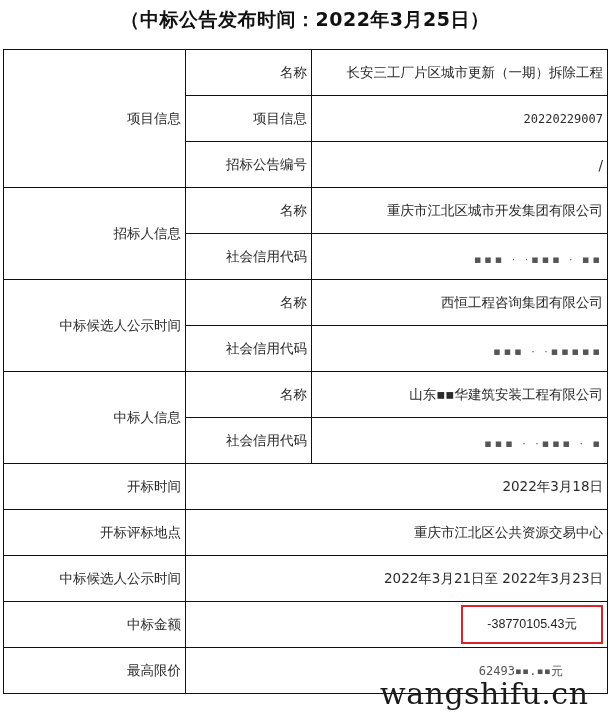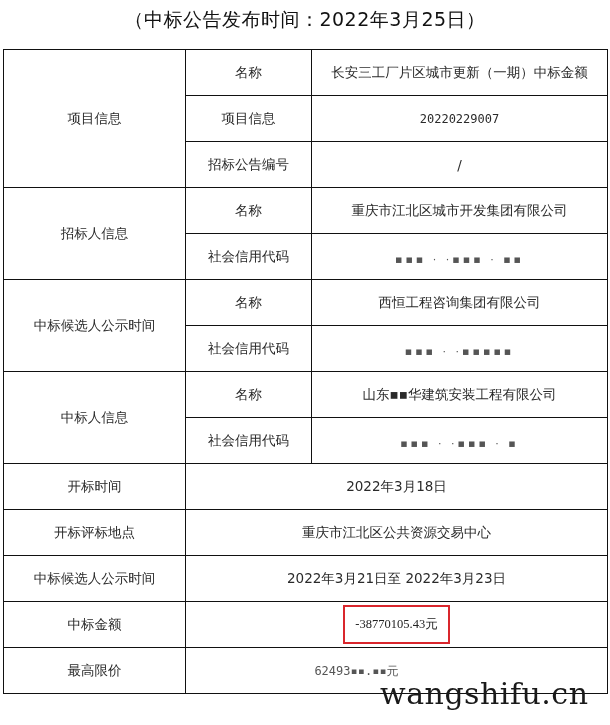--- a/index.html
+++ b/index.html
@@ -17,36 +17,36 @@
     }
     .title {
       position: absolute;
       left: 0;
       top: 4px;
       width: 610px;
       height: 30px;
       line-height: 30px;
       text-align: center;
       font-size: 19px;
-      font-weight: normal;
+      font-weight: bold;
       color: #111111;
       letter-spacing: 0.5px;
     }
     table.info {
       position: absolute;
       left: 3px;
       top: 49px;
       width: 604px;
       border-collapse: collapse;
       table-layout: fixed;
       font-size: 13.5px;
     }
     table.info td {
       border: 1.5px solid #111111;
-      text-align: center;
+      text-align: right;
       vertical-align: middle;
       height: 45px;
       padding: 0 4px;
       color: #2a2a2a;
       white-space: nowrap;
       overflow: hidden;
     }
     col.c1 { width: 182px; }
     col.c2 { width: 126px; }
     col.c3 { width: 296px; }
@@ -55,22 +55,22 @@
       height: 10px;
       vertical-align: middle;
       letter-spacing: 3px;
       color: #555555;
       font-size: 11px;
       filter: blur(0.6px);
     }
     .amount-box {
       display: inline-block;
       border: 2px solid #d9262c;
-      padding: 9px 10px;
-      font-family: Liberation Serif, serif;
+      padding: 9px 24px;
+      font-family: Liberation Sans, sans-serif;
       font-size: 12.5px;
       color: #222222;
     }
     .mono {
       font-family: "DejaVu Sans Mono", "Liberation Mono", monospace;
       font-size: 12px;
     }
     .watermark {
       position: absolute;
       left: 380px;
@@ -97,21 +97,21 @@
   <colgroup>
     <col class="c1">
       <col class="c2">
       <col class="c3">
   </colgroup>
   <tbody>
 
     <tr>
       <td rowspan="3">项目信息</td>
       <td>名称</td>
-      <td>长安三工厂片区城市更新（一期）中标金额</td>
+      <td>长安三工厂片区城市更新（一期）拆除工程</td>
     </tr>
     <tr>
       <td>项目信息</td>
       <td class="mono">20220229007</td>
     </tr>
     <tr>
       <td>招标公告编号</td>
       <td>/</td>
     </tr>
 

